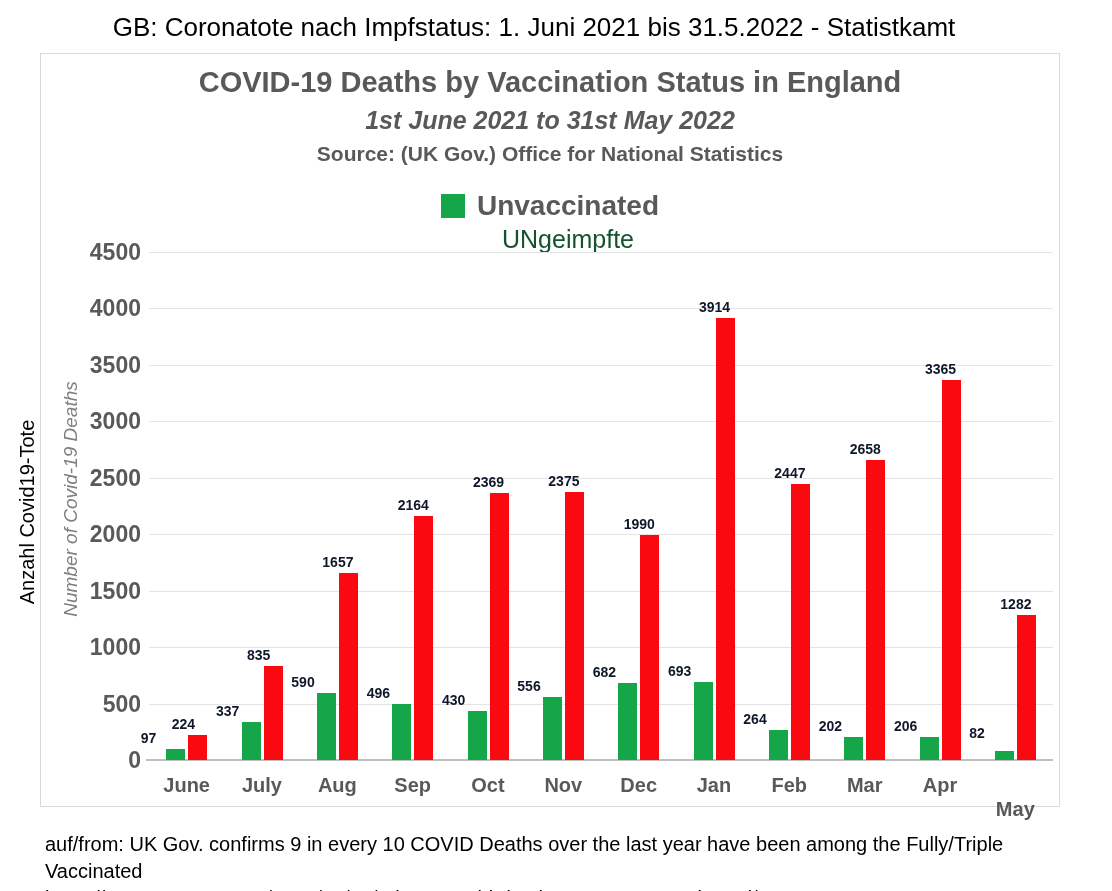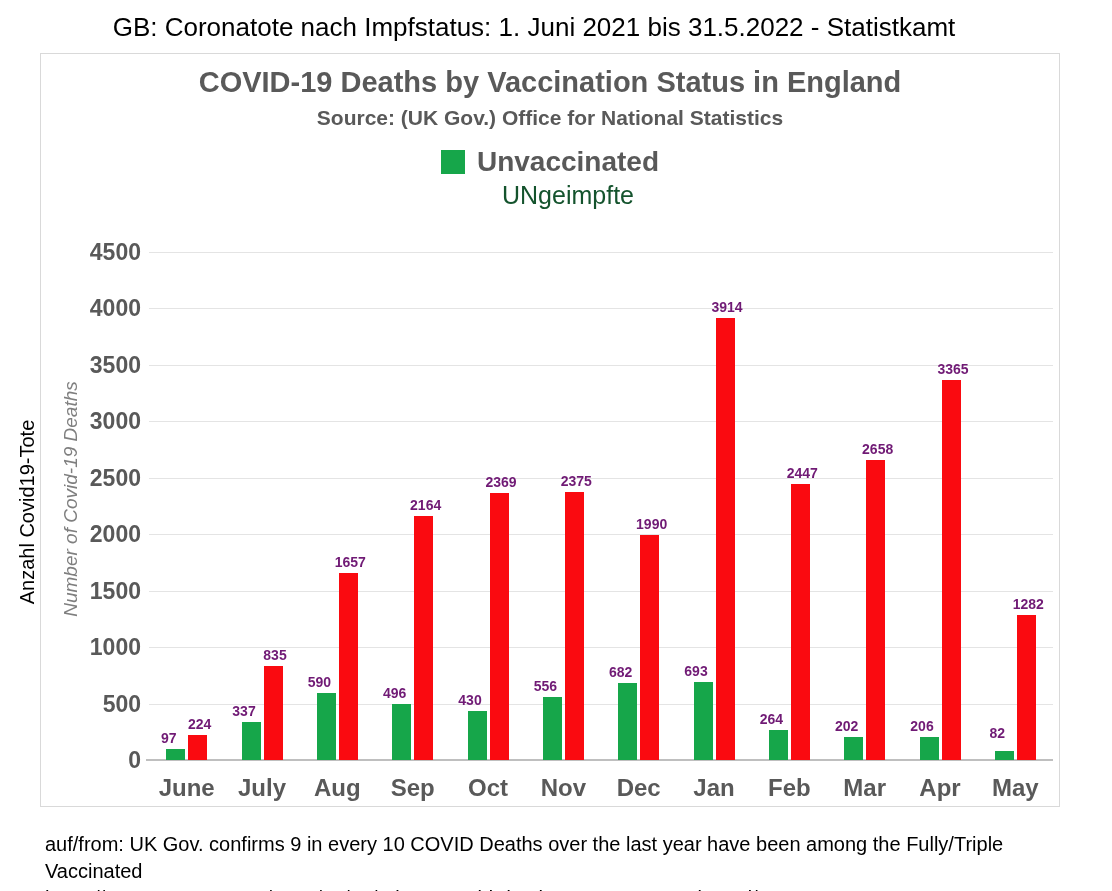--- a/index.html
+++ b/index.html
@@ -18,21 +18,21 @@
   .chart-title{
     margin-top:12px;text-align:center;font-size:29px;font-weight:700;color:#595959;
   }
   .chart-subtitle{
     margin-top:7px;text-align:center;font-size:25px;font-weight:700;font-style:italic;color:#595959;
   }
   .chart-source{
     margin-top:7px;text-align:center;font-size:21px;font-weight:700;color:#595959;
   }
   .legend{
-    margin-top:16px;display:flex;justify-content:center;gap:40px;
+    margin-top:24px;display:flex;justify-content:center;gap:40px;
   }
   .legend-row{display:flex;align-items:center;gap:12px;}
   .swatch{width:24px;height:24px;display:inline-block;}
   .legend-label{font-size:28px;font-weight:700;color:#595959;}
   .legend-sub{margin-left:36px;text-align:center;font-size:25px;color:#14532d;margin-top:3px;}
   .axis-de{
     position:absolute;left:27px;top:512px;
     transform:translate(-50%,-50%) rotate(-90deg);
     font-size:20px;color:#000;white-space:nowrap;
   }
@@ -45,41 +45,42 @@
     position:absolute;left:108px;top:198px;width:904px;height:508px;
   }
   .gridline{position:absolute;left:0;width:100%;height:1px;background:#e4e4e4;}
   .baseline{position:absolute;left:-3px;right:0;bottom:-1px;height:2px;background:#bfbfbf;}
   .ytick{
     position:absolute;left:-64px;width:56px;text-align:right;
     transform:translateY(-50%);font-size:23px;font-weight:700;color:#595959;
   }
   .bar{position:absolute;bottom:0;width:19px;}
   .vlabel{
-    position:absolute;width:56px;text-align:center;
-    font-size:14px;font-weight:700;color:#701a75;white-space:nowrap;
+    position:absolute;width:56px;
+    font-size:14px;font-weight:700;color:#0f172a;white-space:nowrap;
   }
   .xlabel{
     position:absolute;top:522px;text-align:center;
-    font-size:24px;font-weight:700;color:#595959;
+    font-size:20px;font-weight:700;color:#595959;
   }
   .footer{
     position:absolute;left:45px;top:831px;width:1060px;
     font-size:20px;color:#000;line-height:27px;
   }
 </style>
 </head>
 <body>
 
 <div class="page">
 
   <div class="top-title">GB: Coronatote nach Impfstatus: 1. Juni 2021 bis 31.5.2022 - Statistkamt</div>
 
   <div class="chart-frame">
     <div class="chart-title">COVID-19 Deaths by Vaccination Status in England</div>
+    <div class="chart-subtitle">1st June 2021 to 31st May 2022</div>
     <div class="chart-source">Source: (UK Gov.) Office for National Statistics</div>
 
     <div class="legend">
       <div class="legend-col">
         <div class="legend-row">
           <span class="swatch" id="sw0" style="background: rgb(22, 166, 74);"></span>
           <span class="legend-label">Unvaccinated</span>
         </div>
         <div class="legend-sub">UNgeimpfte</div>
       </div>
@@ -160,21 +161,21 @@
         <div class="xlabel" style="left: 678px; width: 75.3333px;">Mar</div>
         <div class="bar" style="left: 770.5px; height: 23px; background: rgb(22, 166, 74);"></div>
         <div class="bar" style="left: 792.5px; height: 380px; background: rgb(250, 10, 16);"></div>
         <div class="vlabel" style="left: 745px; bottom: 26px;">206</div>
         <div class="vlabel" style="left: 776px; bottom: 383px;">3365</div>
         <div class="xlabel" style="left: 753.333px; width: 75.3333px;">Apr</div>
         <div class="bar" style="left: 845.833px; height: 9px; background: rgb(22, 166, 74);"></div>
         <div class="bar" style="left: 867.833px; height: 145px; background: rgb(250, 10, 16);"></div>
         <div class="vlabel" style="left: 820.333px; bottom: 19px;">82</div>
         <div class="vlabel" style="left: 851.333px; bottom: 148px;">1282</div>
-        <div class="xlabel" style="left: 828.667px; width: 75.3333px;">May</div>
+        <div class="xlabel" style="left: 828.667px; width: 75.3333px; margin-top: 24px;">May</div>
       </div>
   </div>
 
   <div class="axis-de">Anzahl Covid19-Tote</div>
 
   <div class="footer">
     <div>auf/from: UK Gov. confirms 9 in every 10 COVID Deaths over the last year have been among the Fully/Triple Vaccinated</div>
     <div>https://expose-news.com/2022/08/27/9-in-10-covid-deaths-past-year-vaccinated/</div>
   </div>
 

